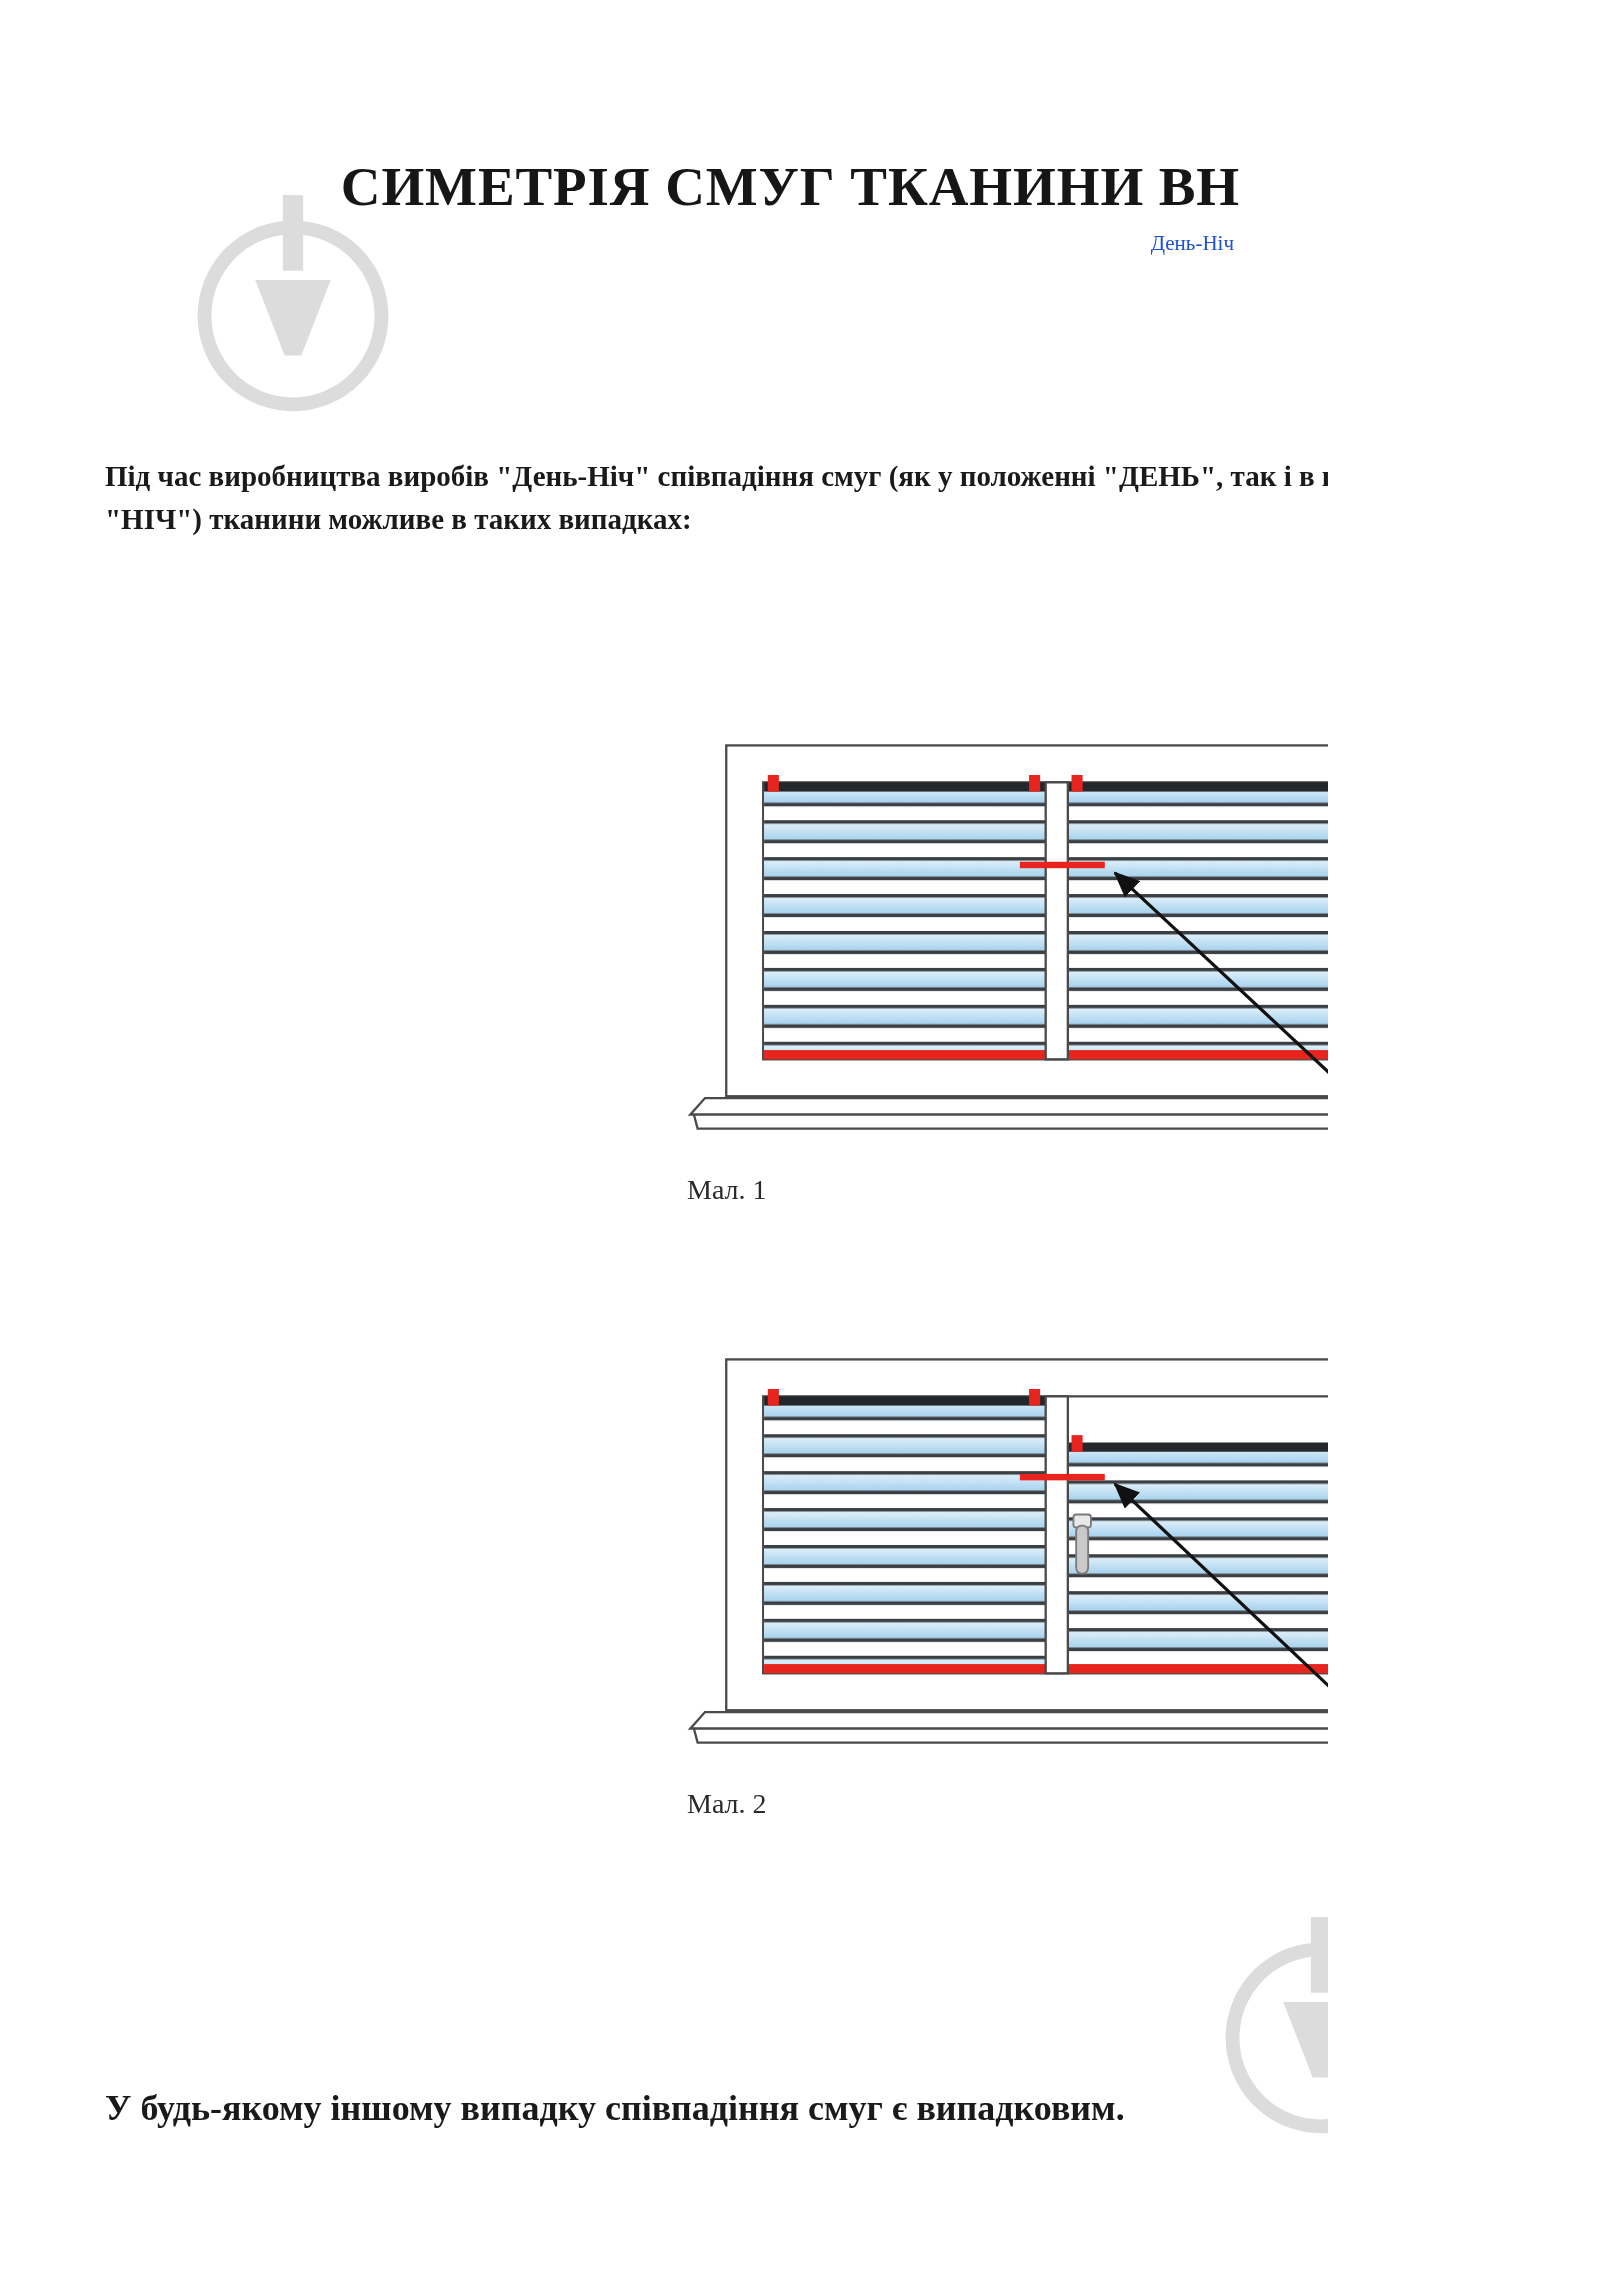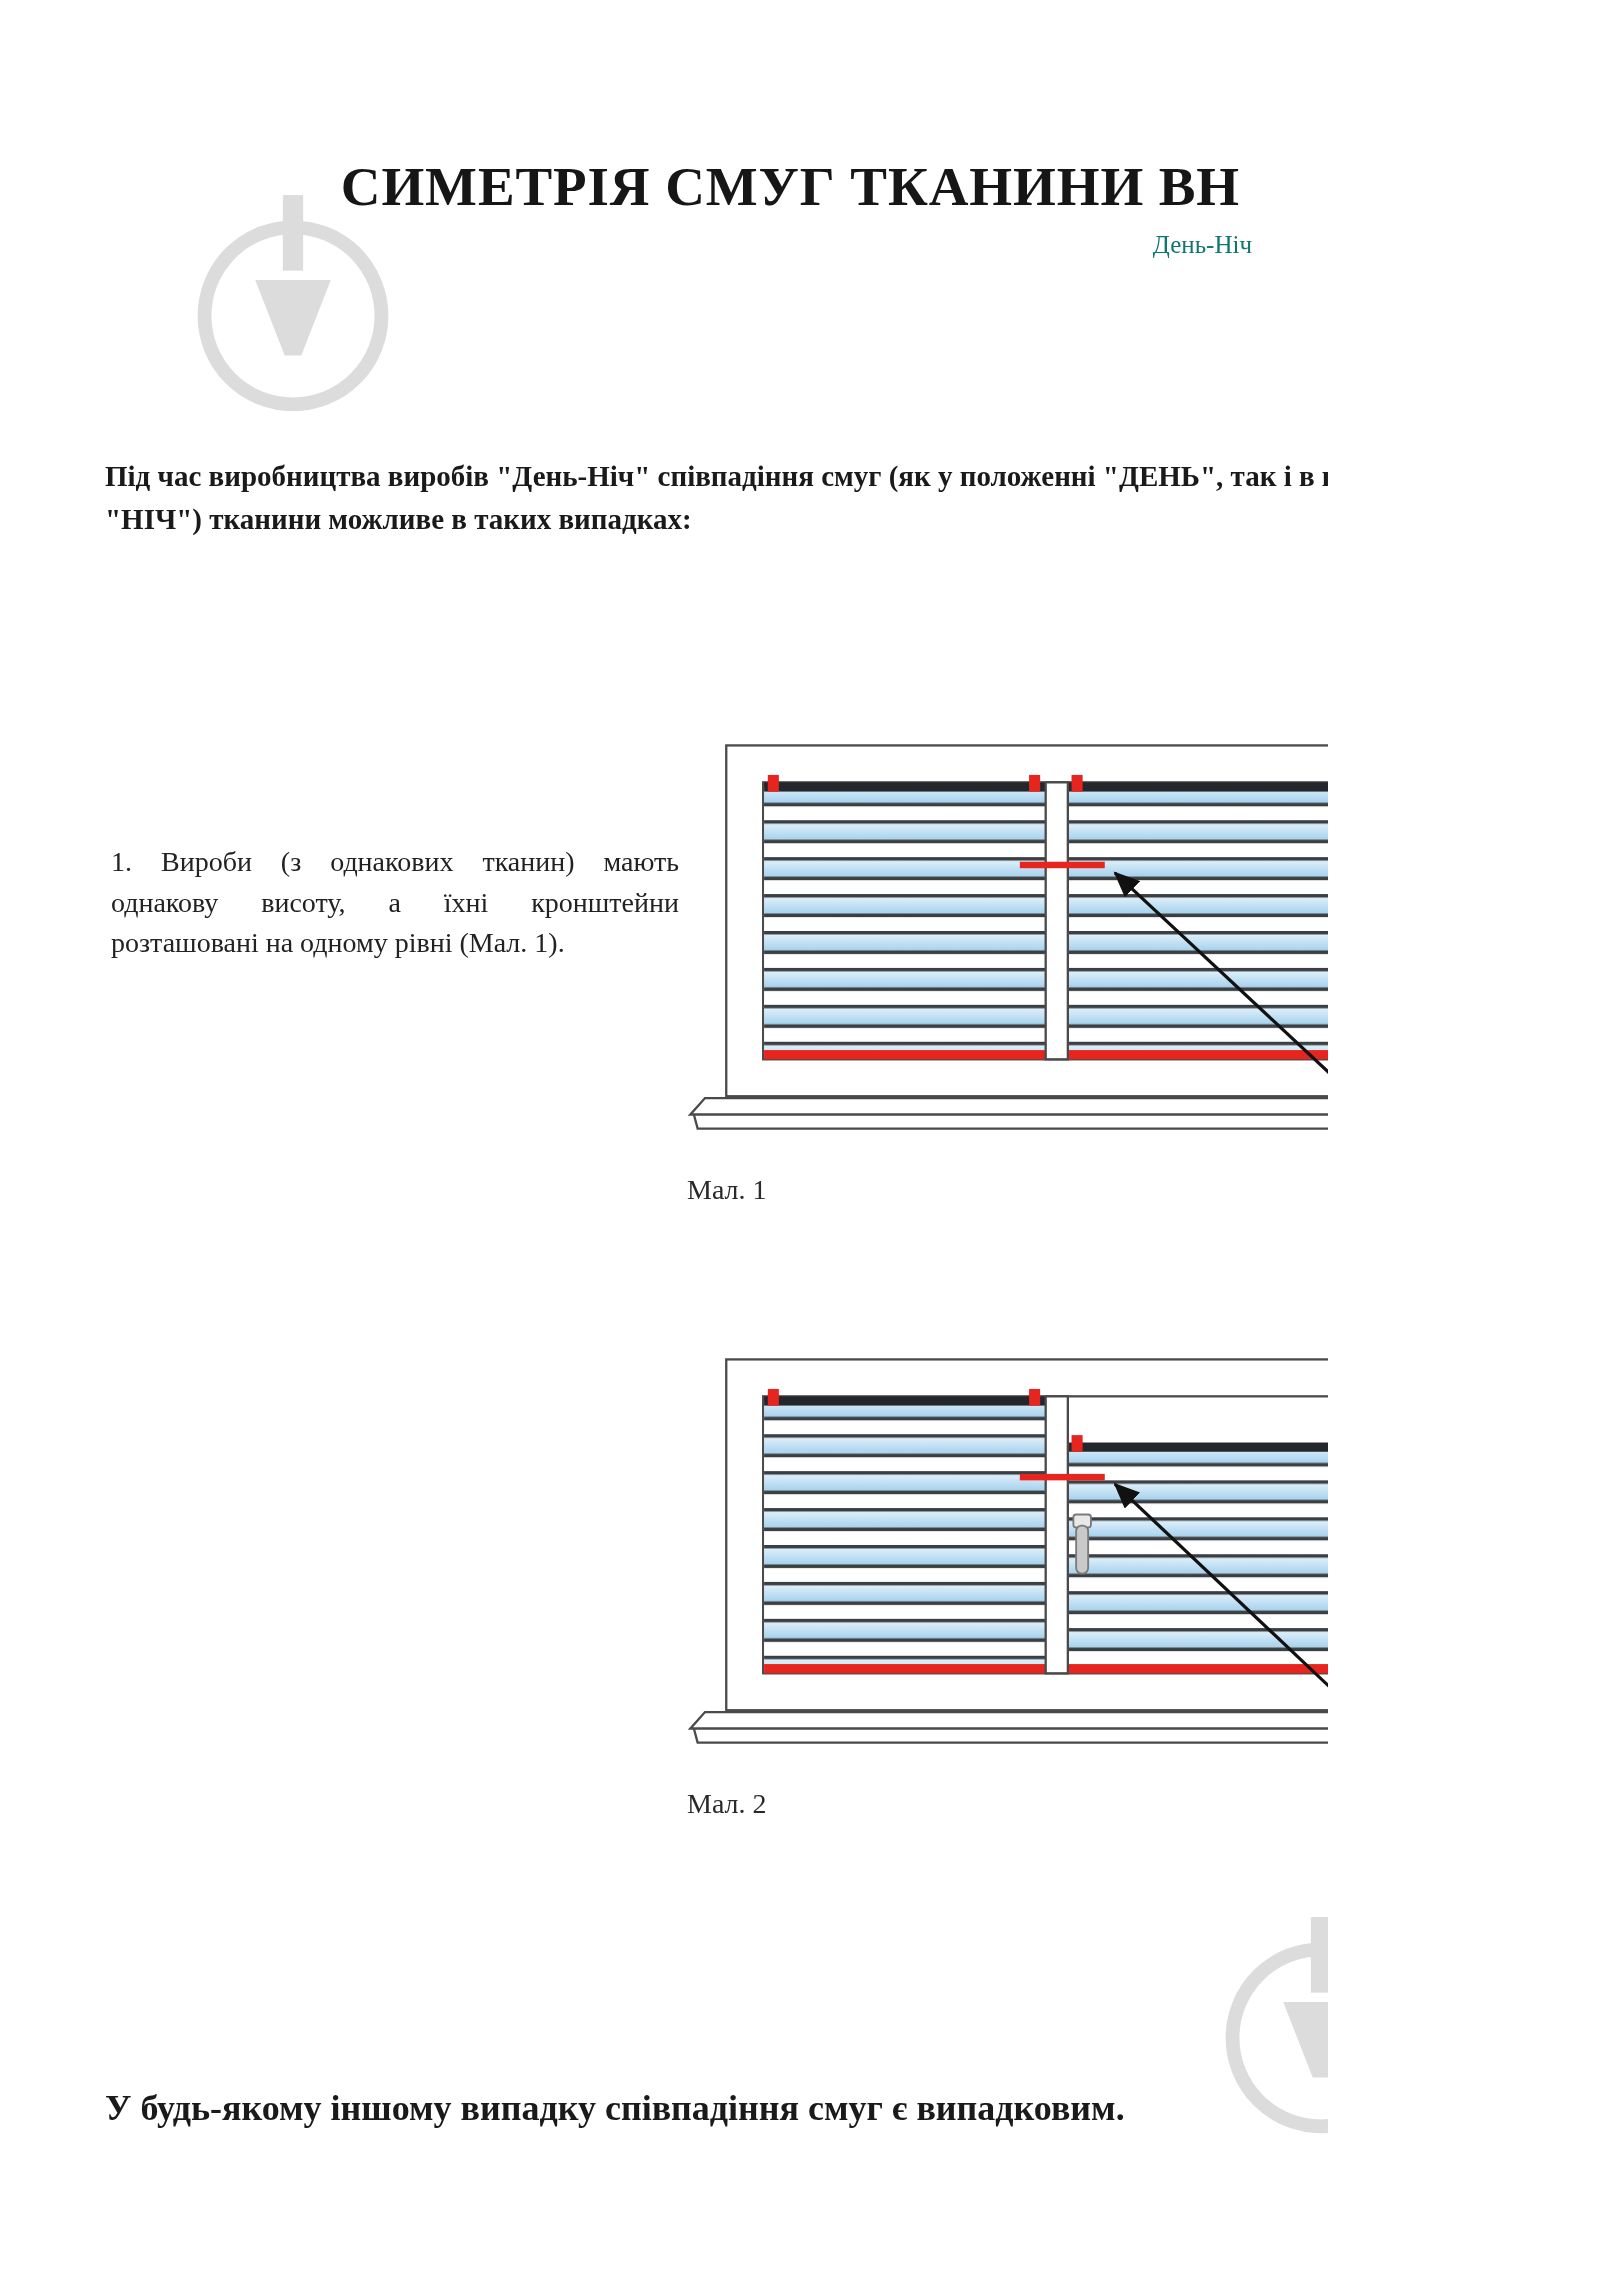--- a/index.html
+++ b/index.html
@@ -18,23 +18,23 @@
     right:88px;
     font-size:55px;
     font-weight:bold;
     letter-spacing:0.9px;
     white-space:nowrap;
     color:#161616;
   }
   .subtitle{
     position:absolute;
     top:231px;
-    right:76px;
-    font-size:25px;
-    color:#0f766e;
+    right:94px;
+    font-size:21px;
+    color:#1d4ed8;
   }
   .intro{
     position:absolute;
     left:105px;
     top:426px;
     width:1426px;
     font-size:29px;
     font-weight:bold;
     line-height:1.48;
     color:#1a1a1a;
@@ -90,21 +90,20 @@
     <circle cx="115" cy="145" r="96" fill="none" stroke="#dcdcdc" stroke-width="15"></circle>
     <rect x="104" y="14" width="22" height="82" fill="#dcdcdc"></rect>
     <path d="M74,106 L156,106 L124,188 L106,188 Z" fill="#dcdcdc"></path>
   </svg>
 
   <h1 class="title">СИМЕТРІЯ СМУГ ТКАНИНИ ВН</h1>
   <div class="subtitle">День-Ніч</div>
 
   <p class="intro">Під час виробництва виробів "День-Ніч" співпадіння смуг (як у положенні "ДЕНЬ", так і в положенні "НІЧ") тканини можливе в таких випадках:</p>
 
-  <p class="case-text case-1">1. Вироби (з однакових тканин) мають однакову висоту, а їхні кронштейни розташовані на одному рівні (Мал. 1).</p>
 
   <div class="figure figure-1">
     <svg width="914" height="554" viewBox="0 0 990 600">
       <defs>
         <linearGradient id="f1-fab" x1="0" y1="0" x2="0" y2="1">
           <stop offset="0" stop-color="#ddeffa"></stop>
           <stop offset="1" stop-color="#a6d2ee"></stop>
         </linearGradient>
         <pattern id="f1-stripes" x="0" y="49" width="24" height="40" patternUnits="userSpaceOnUse">
           <rect width="24" height="40" fill="#ffffff"></rect>

